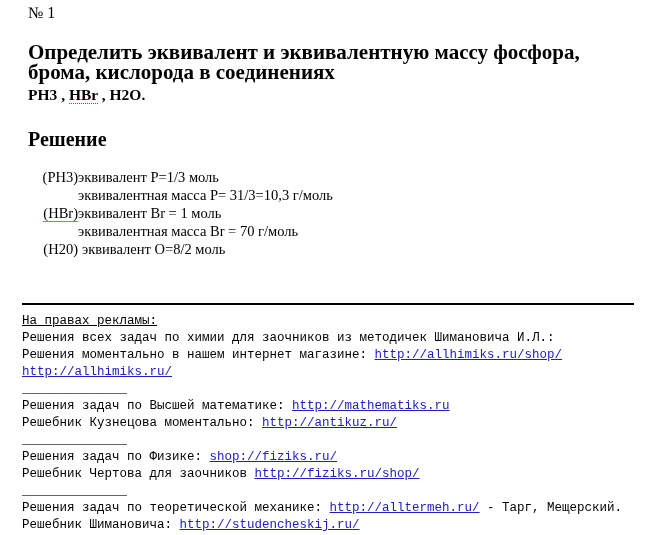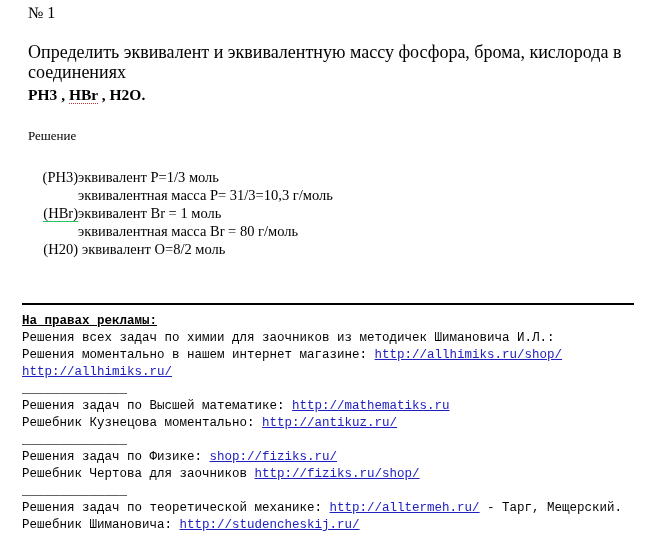--- a/index.html
+++ b/index.html
@@ -27,43 +27,43 @@
     top: 4px;
     font-family: "Liberation Serif", serif;
     font-size: 16px;
   }
   .problem {
     position: absolute;
     left: 28px;
     top: 42px;
     width: 600px;
     font-family: "Liberation Serif", serif;
-    font-size: 18px;
-    font-weight: normal;
+    font-size: 21px;
+    font-weight: bold;
     line-height: 20px;
   }
   .formulas {
     position: absolute;
     left: 28px;
     top: 86px;
     font-family: "Liberation Serif", serif;
     font-size: 15.5px;
     font-weight: bold;
   }
   .underdots {
     border-bottom: 1px dotted #c03030;
     padding-bottom: 0px;
   }
   .solution-title {
     position: absolute;
     left: 28px;
     top: 128px;
     font-family: "Liberation Serif", serif;
-    font-size: 13px;
-    font-weight: normal;
+    font-size: 20px;
+    font-weight: bold;
   }
   .calc {
     position: absolute;
     left: 20px;
     top: 168px;
     width: 620px;
     font-family: "Liberation Serif", serif;
     font-size: 14.5px;
     line-height: 18px;
   }
@@ -101,21 +101,20 @@
     font-size: 12.5px;
     line-height: 17px;
     color: #000000;
   }
   .ads a, .ads .link {
     color: #2020c0;
     text-decoration: underline;
   }
   .ads .hdr {
     text-decoration: underline;
-    font-weight: bold;
   }
   .ads .row { white-space: nowrap; display: block; }
   .ads .sep {
     letter-spacing: 0px;
   }
 </style>
 </head>
 <body>
 
 <div class="page">
@@ -134,21 +133,21 @@
     <span class="calc-row">
       <span class="calc-label">(PH3)</span><span class="calc-text">эквивалент P=1/3 моль</span>
     </span>
     <span class="calc-row">
       <span class="calc-label"></span><span class="calc-text"> эквивалентная масса P= 31/3=10,3 г/моль</span>
     </span>
     <span class="calc-row">
       <span class="calc-label"><span class="uline">(HBr)</span></span><span class="calc-text">эквивалент  Br = 1 моль</span>
     </span>
     <span class="calc-row">
-      <span class="calc-label"></span><span class="calc-text">эквивалентная масса  Br = 80 г/моль</span>
+      <span class="calc-label"></span><span class="calc-text">эквивалентная масса  Br = 70 г/моль</span>
     </span>
     <span class="calc-row">
       <span class="calc-label">(H20)</span><span class="calc-text indent1">эквивалент  O=8/2 моль</span>
     </span>
   </div>
 
   <div class="divider"></div>
 
   <div class="ads">
     <span class="row"><span class="hdr">На правах рекламы:</span></span>

